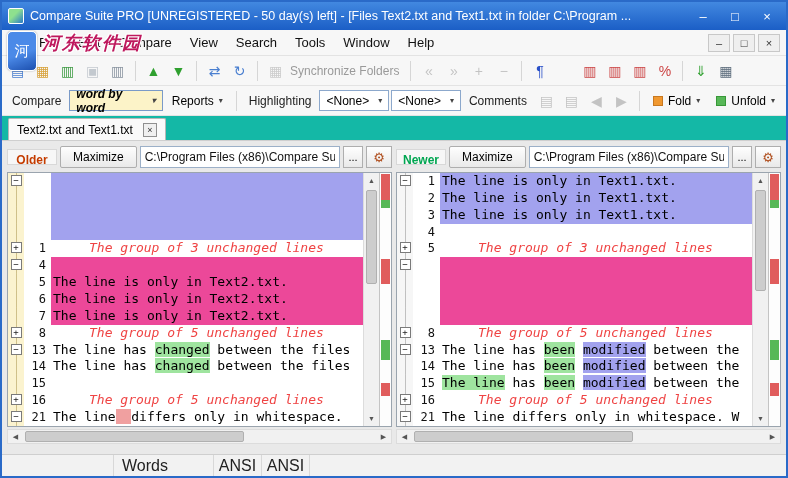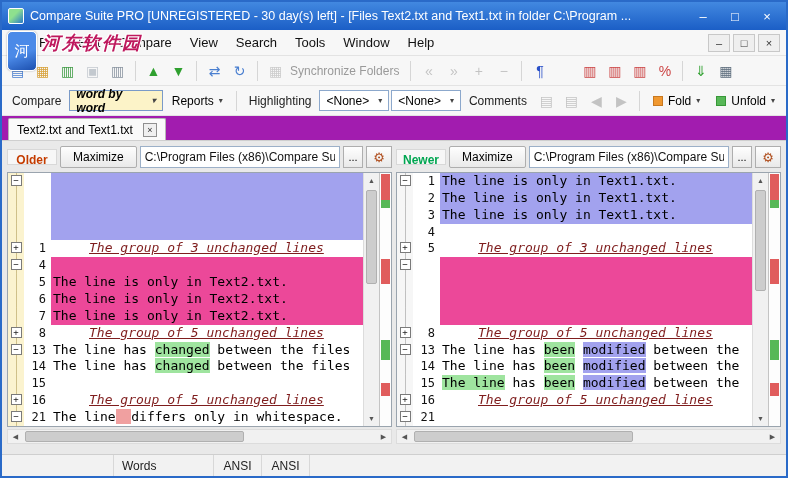--- a/index.html
+++ b/index.html
@@ -42,21 +42,21 @@
   .combo { height:21px; display:flex; align-items:center; gap:9px; border:1px solid #8ca8cc;
            background:#fff; padding:0 6px; font-size:12px; }
   .combo-mode { background:#fcf3c8; font-weight:bold; border-color:#7a9ac8;font-style:italic; }
   .caret { font-size:8px; color:#444; }
   .dropbtn { height:22px; display:flex; align-items:center; gap:5px; padding:0 7px;justify-content:center; }
   .mini-icon { width:10px; height:10px; display:inline-block; }
   .fold-mini { background:#f09830; border:1px solid #c87820; }
   .unfold-mini { background:#58b858; border:1px solid #389838; }
 
   
-  .tabbar { height:25px; flex:none; background:#a21caf; border-bottom:1px solid #cfcfcf;
+  .tabbar { height:25px; flex:none; background:#14b8a6; border-bottom:1px solid #cfcfcf;
             display:flex; align-items:flex-end; padding:2px 6px 0; }
   .tab { height:22px; background:#fafafa; border:1px solid #b8b8b8; border-bottom:none;
          border-radius:2px 2px 0 0; display:flex; align-items:center; gap:10px;
          padding:0 8px; font-size:12px; }
   .tab-close { width:14px; height:14px; border:1px solid #909090; background:#f0f0f0;
                font-size:9px; display:flex; align-items:center; justify-content:center; color:#333; }
 
   
   .workspace { flex:1; display:flex; gap:4px; padding:4px 5px 10px; background:#e9e9e9; min-height:0; }
   .pane { flex:1; display:flex; flex-direction:column; min-width:0; }
@@ -80,21 +80,21 @@
                background-position:center; background-size:1px 100%; }
   .pane-l .cell-fold { background-color:#fbf3cf; background-image:linear-gradient(#cfc089,#cfc089); }
   .pane-r .cell-fold { background-color:#f6f6f6; background-image:linear-gradient(#c0c0c0,#c0c0c0); }
   .fold-marker { width:11px; height:11px; border:1px solid #7a7a7a; background:#fff;
                  font:9px/9px "DejaVu Sans Mono",monospace; text-align:center;
                  margin:2px auto 0; color:#222; }
   .cell-num { width:27px; flex:none; text-align:right; padding-right:5px;
               font:12px/16.8px "DejaVu Sans Mono",monospace; color:#111; background:#fff; }
   .cell-line { flex:1; min-width:0; overflow:hidden; white-space:pre; padding-left:2px;
                font:13px/16.8px "DejaVu Sans Mono",monospace; color:#000; }
-  .group { font-style:italic; color:#7f1d1d; padding-left:38px;text-decoration:underline; }
+  .group { font-style:italic; color:#ef4444; padding-left:38px; }
   .bg-ins { background:#a2a2ee; }
   .bg-del { background:#ec4899; }
   .hl-g { background:#9fe49f; }
   .hl-b { background:#a2a2ee; }
   .hl-r { background:#f0a0a0; }
 
   .vscroll { width:16px; flex:none; background:#f1f1f1; border-left:1px solid #dcdcdc;
              display:flex; flex-direction:column; }
   .vs-arrow { height:15px; flex:none; display:flex; align-items:center; justify-content:center;
               font-size:7px; color:#555; }
@@ -106,21 +106,21 @@
 
   .hscroll { height:15px; flex:none; margin-top:2px; background:#f1f1f1;
              border:1px solid #dcdcdc; display:flex; align-items:center; }
   .hs-arrow { width:15px; text-align:center; font-size:7px; color:#555; flex:none; }
   .hs-track { flex:1; position:relative; height:100%; }
   .hs-thumb { position:absolute; top:1px; bottom:1px; left:2px; width:62%;
               background:#cdcdcd; border:1px solid #b0b0b0; border-radius:2px; }
 
   
   .statusbar { height:22px; flex:none; background:#f2f2f2; border-top:1px solid #cfcfcf;
-               display:flex; font-size:12px; color:#222; }
+               display:flex; font-size:16px; color:#222; }
   .sb-cell { border-right:1px solid #d8d8d8; display:flex; align-items:center; padding:0 8px; }
   .sb-center { justify-content:center; }
 
   
   .watermark { position:absolute; left:5px; top:29px; display:flex; gap:5px;
                align-items:flex-start; z-index:50; pointer-events:none; }
   .wm-logo { width:30px; height:40px; border-radius:5px; color:#fff; font-size:15px;
              display:flex; align-items:center; justify-content:center;
              background:linear-gradient(160deg,#4b8ae8 55%,#1c4fae);
              border:1px solid #fff; box-shadow:0 0 2px rgba(0,0,0,.35); }
@@ -129,21 +129,21 @@
   .wm-url { font-size:14px; font-weight:bold; color:#2f6fd8;
             text-shadow:-1px -1px 0 #fff,1px -1px 0 #fff,-1px 1px 0 #fff,1px 1px 0 #fff; }
 </style>
 </head>
 <body>
 
 <div class="window">
 
   <div class="titlebar">
     <div class="app-icon"></div>
-    <div class="title-text">Compare Suite PRO [UNREGISTERED - 30 day(s) left] - [Files Text2.txt and Text1.txt in folder C:\Program ...</div>
+    <div class="title-text">Compare Suite PRO [UNREGISTERED - 50 day(s) left] - [Files Text2.txt and Text1.txt in folder C:\Program ...</div>
     <div class="win-controls">
       <div class="win-btn">–</div>
       <div class="win-btn">□</div>
       <div class="win-btn">×</div>
     </div>
   </div>
 
   <div class="menubar">
     <div class="menu-items" id="menu-items">
         <div class="menu-item">File</div>
@@ -460,20 +460,21 @@
                 <div class="fold-marker">+</div>
               </div>
               <div class="cell-num">16</div>
               <div class="cell-line group">The group of 5 unchanged lines</div>
             </div>
             <div class="row">
               <div class="cell-fold">
                 <div class="fold-marker">−</div>
               </div>
               <div class="cell-num">21</div>
+              <div class="cell-line"><span>The line differs only in whitespace. W</span></div>
             </div>
           </div>
         <div class="vscroll">
           <div class="vs-arrow">▲</div>
           <div class="vs-track">
               <div class="vs-thumb" style="top:1%;height:45%;"></div>
             </div>
           <div class="vs-arrow">▼</div>
         </div>
         <div class="changemap" id="map-right">

